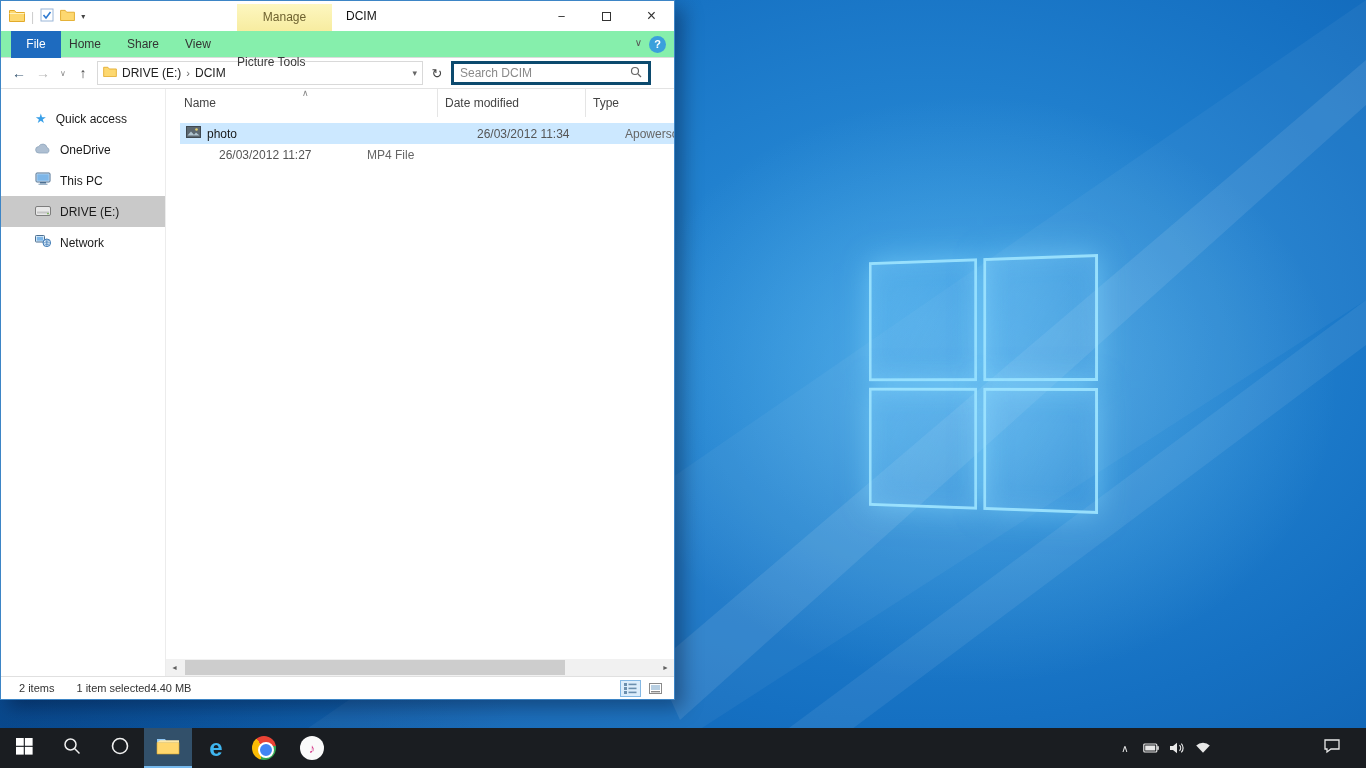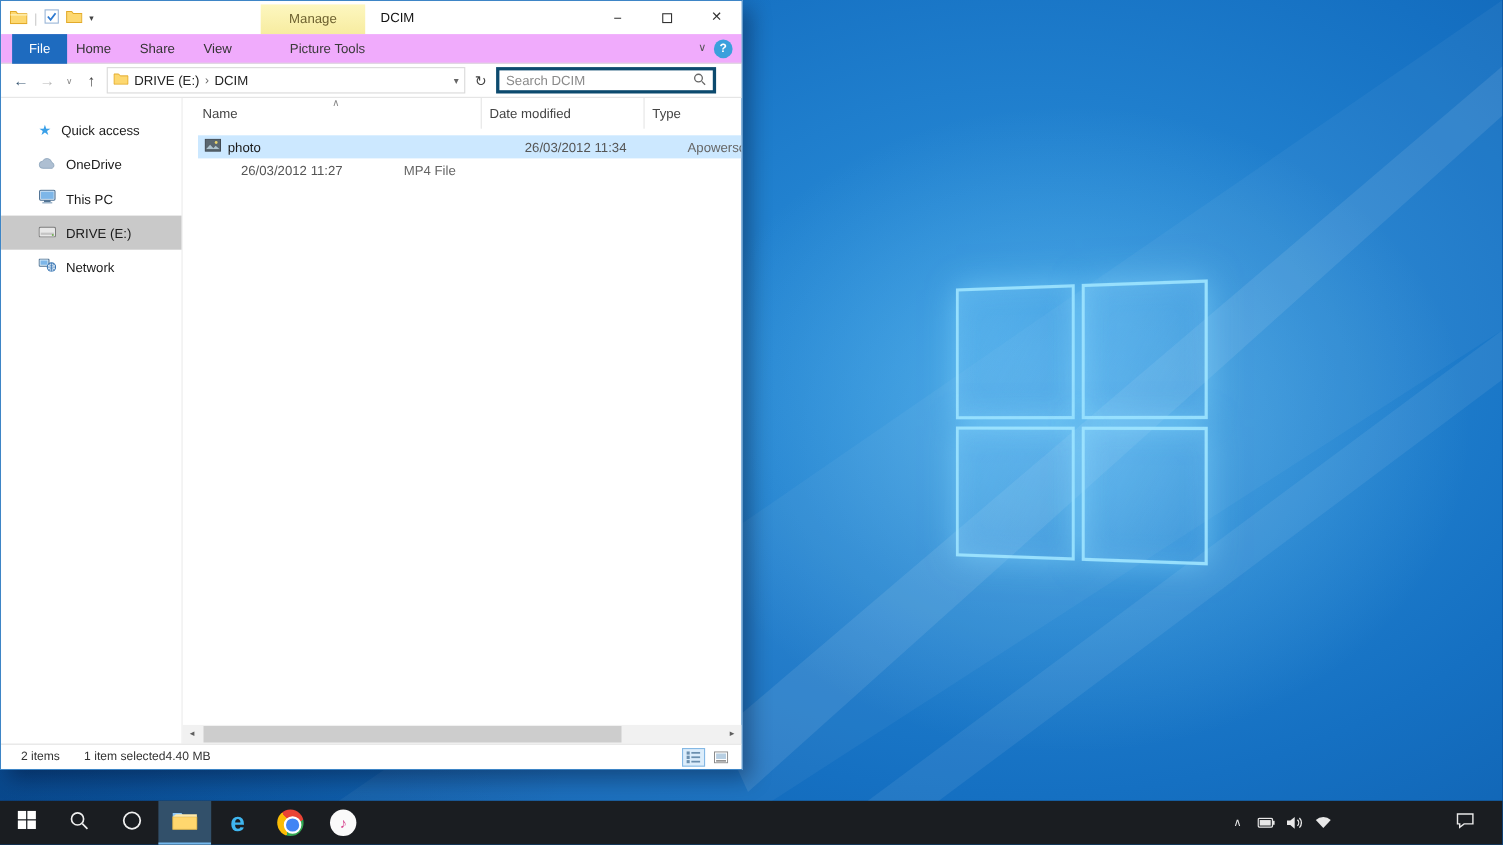--- a/index.html
+++ b/index.html
@@ -33,27 +33,27 @@
   .qat-drop { font-size:8px; color:#444; }
   .manage-tab { position:absolute; left:236px; top:3px; width:95px; height:27px;
     background:linear-gradient(#fdf7c0,#f7eca0); color:#6e6230; text-align:center; line-height:27px; font-size:12px; }
   .win-title { position:absolute; left:345px; top:8px; font-size:12px; color:#111; }
   .win-controls { position:absolute; right:0; top:0; height:30px; display:flex; }
   .win-btn { width:45px; height:30px; display:flex; align-items:center; justify-content:center; color:#333; font-size:13px; }
   .max-box { width:9px; height:9px; border:1px solid #333; display:inline-block; }
   .close-glyph { font-size:16px; line-height:1; }
 
   
-  .ribbonrow { height:27px; position:relative; background:#f0abfc; border-bottom:1px solid #dcdcdc; flex:0 0 auto; }
+  .ribbonrow { height:27px; position:relative; background:#86efac; border-bottom:1px solid #dcdcdc; flex:0 0 auto; }
   .file-tab { position:absolute; left:10px; top:0; width:50px; height:27px; background:#1e6bbf; color:#fff; text-align:center; line-height:27px; }
   .rtab { position:absolute; top:0; height:27px; line-height:27px; text-align:left; color:#333; }
   .rtab.t0 { left:68px;  width:54px; }
   .rtab.t1 { left:126px; width:54px; }
   .rtab.t2 { left:184px; width:50px; }
-  .ctx-tab { position:absolute; left:236px; top:0; width:95px; height:27px; line-height:27px; text-align:right; color:#3a3a3a; }
+  .ctx-tab { position:absolute; left:236px; top:18px; width:95px; height:27px; line-height:27px; text-align:left; color:#3a3a3a; }
   .ribbon-collapse { position:absolute; right:32px; top:6px; color:#555; font-size:10px; }
   .help-btn { position:absolute; right:8px; top:5px; width:17px; height:17px; border-radius:50%; background:#3aa0dc; color:#fff;
     font-size:11px; font-weight:bold; text-align:center; line-height:17px; }
 
   
   .toolbar { height:31px; display:flex; align-items:center; padding:0 8px; gap:4px; background:#fff; border-bottom:1px solid #e3e3e3; flex:0 0 auto; }
   .nav-arrow { width:20px; text-align:center; font-size:14px; }
   .arrow-back { color:#33536f; }
   .arrow-fwd { color:#b8b8b8; }
   .arrow-up { color:#444; }

